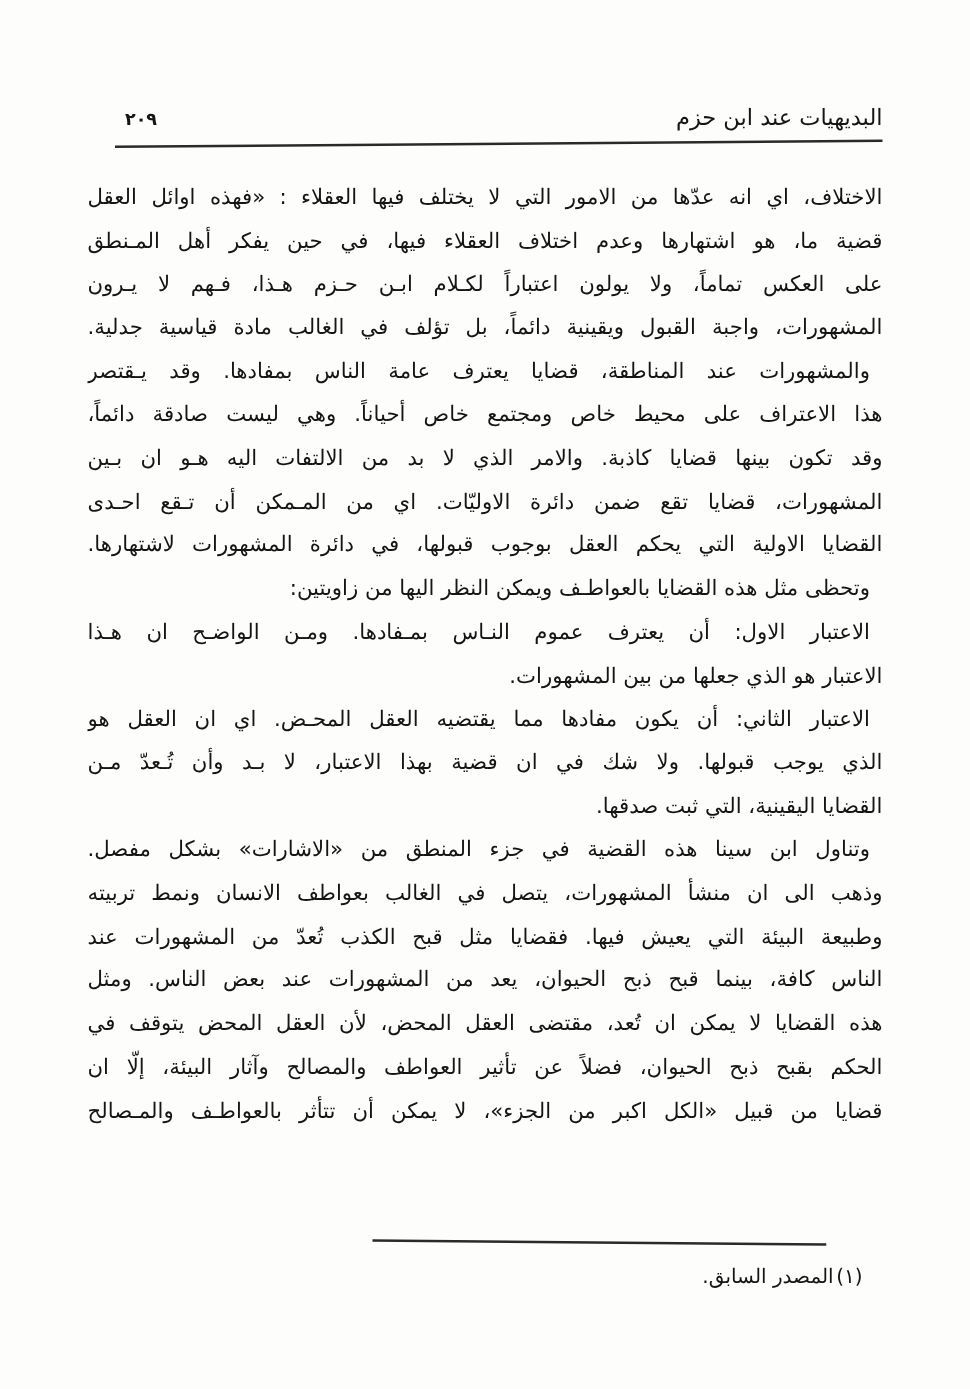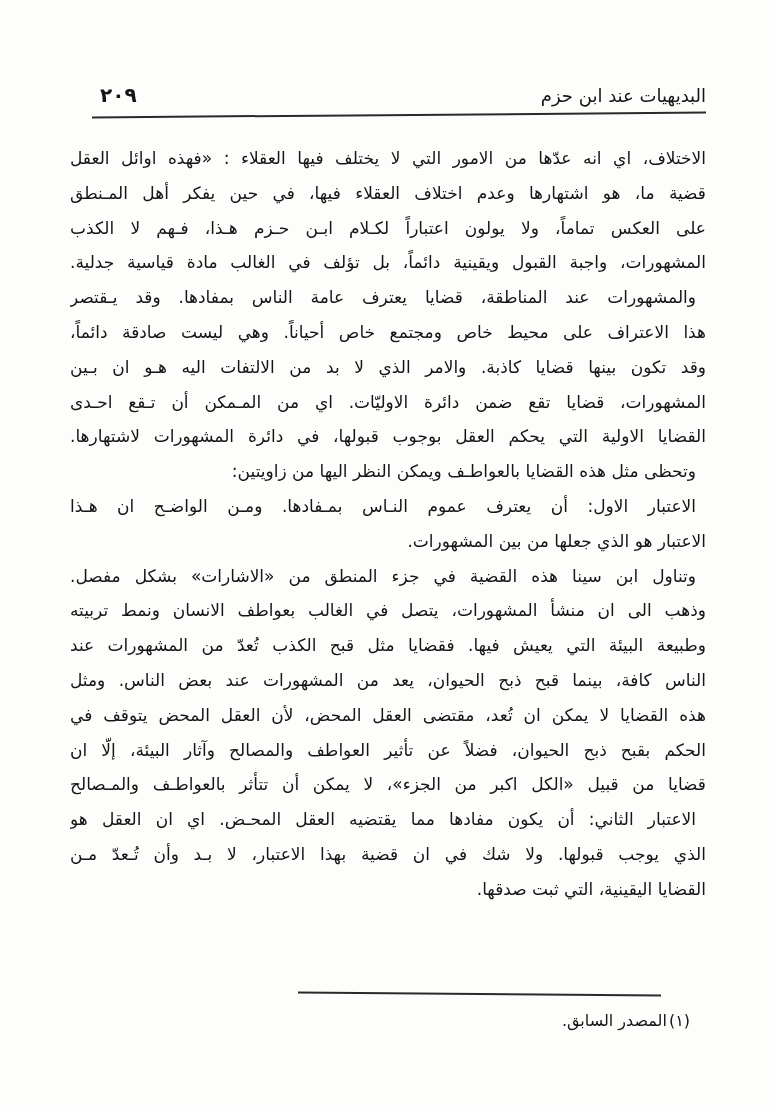--- a/index.html
+++ b/index.html
@@ -24,21 +24,21 @@
     padding: 82px 70px 0 100px;
     direction: rtl;
   }
   .header .title {
     font-size: 18px;
     font-weight: normal;
     line-height: 26px;
     letter-spacing: 0.2px;
   }
   .header .page-number {
-    font-size: 20px;
+    font-size: 14px;
     font-weight: bold;
     line-height: 26px;
     letter-spacing: 2px;
   }
   .header-rule {
     height: 2px;
     background: #2a2a2a;
     margin: 5px 70px 0 92px;
     transform: rotate(-0.45deg);
   }
@@ -94,50 +94,50 @@
     <span class="title">البديهيات عند ابن حزم</span>
     <span class="page-number">٢٠٩</span>
   </div>
 
   <div class="header-rule"></div>
 
   <div class="body-text">
       <div class="para">
         <div class="line just"><span>الاختلاف، اي انه عدّها من الامور التي لا يختلف فيها العقلاء : «فهذه اوائل العقل</span></div>
         <div class="line just"><span>قضية ما، هو اشتهارها وعدم اختلاف العقلاء فيها، في حين يفكر أهل المـنطق</span></div>
-        <div class="line just"><span>على العكس تماماً، ولا يولون اعتباراً لكـلام ابـن حـزم هـذا، فـهم لا الكذب</span></div>
+        <div class="line just"><span>على العكس تماماً، ولا يولون اعتباراً لكـلام ابـن حـزم هـذا، فـهم لا يـرون</span></div>
         <div class="line just"><span>المشهورات، واجبة القبول ويقينية دائماً، بل تؤلف في الغالب مادة قياسية جدلية.</span></div>
       </div>
       <div class="para indent">
         <div class="line just"><span>والمشهورات عند المناطقة، قضايا يعترف عامة الناس بمفادها. وقد يـقتصر</span></div>
         <div class="line just"><span>هذا الاعتراف على محيط خاص ومجتمع خاص أحياناً. وهي ليست صادقة دائماً،</span></div>
         <div class="line just"><span>وقد تكون بينها قضايا كاذبة. والامر الذي لا بد من الالتفات اليه هـو ان بـين</span></div>
         <div class="line just"><span>المشهورات، قضايا تقع ضمن دائرة الاوليّات. اي من المـمكن أن تـقع احـدى</span></div>
         <div class="line just"><span>القضايا الاولية التي يحكم العقل بوجوب قبولها، في دائرة المشهورات لاشتهارها.</span></div>
       </div>
       <div class="para indent">
         <div class="line"><span>وتحظى مثل هذه القضايا بالعواطـف ويمكن النظر اليها من زاويتين:</span></div>
       </div>
       <div class="para indent">
         <div class="line just"><span>الاعتبار الاول: أن يعترف عموم النـاس بمـفادها. ومـن الواضـح ان هـذا</span></div>
         <div class="line"><span>الاعتبار هو الذي جعلها من بين المشهورات.</span></div>
       </div>
       <div class="para indent">
+        <div class="line just"><span>الاعتبار الثاني: أن يكون مفادها مما يقتضيه العقل المحـض. اي ان العقل هو</span></div>
+        <div class="line just"><span>الذي يوجب قبولها. ولا شك في ان قضية بهذا الاعتبار، لا بـد وأن تُـعدّ مـن</span></div>
+        <div class="line"><span>القضايا اليقينية، التي ثبت صدقها.</span></div>
+      </div>
+      <div class="para indent">
         <div class="line just"><span>وتناول ابن سينا هذه القضية في جزء المنطق من «الاشارات» بشكل مفصل.</span></div>
         <div class="line just"><span>وذهب الى ان منشأ المشهورات، يتصل في الغالب بعواطف الانسان ونمط تربيته</span></div>
         <div class="line just"><span>وطبيعة البيئة التي يعيش فيها. فقضايا مثل قبح الكذب تُعدّ من المشهورات عند</span></div>
         <div class="line just"><span>الناس كافة، بينما قبح ذبح الحيوان، يعد من المشهورات عند بعض الناس. ومثل</span></div>
         <div class="line just"><span>هذه القضايا لا يمكن ان تُعد، مقتضى العقل المحض، لأن العقل المحض يتوقف في</span></div>
         <div class="line just"><span>الحكم بقبح ذبح الحيوان، فضلاً عن تأثير العواطف والمصالح وآثار البيئة، إلّا ان</span></div>
         <div class="line just"><span>قضايا من قبيل «الكل اكبر من الجزء»، لا يمكن أن تتأثر بالعواطـف والمـصالح</span></div>
-      </div>
-      <div class="para indent">
-        <div class="line just"><span>الاعتبار الثاني: أن يكون مفادها مما يقتضيه العقل المحـض. اي ان العقل هو</span></div>
-        <div class="line just"><span>الذي يوجب قبولها. ولا شك في ان قضية بهذا الاعتبار، لا بـد وأن تُـعدّ مـن</span></div>
-        <div class="line"><span>القضايا اليقينية، التي ثبت صدقها.</span></div>
       </div>
     </div>
 
   <div class="footnote-rule"></div>
 
   <div class="footnote">
     <span class="fn-marker">(١)</span><span>المصدر السابق.</span>
   </div>
 
 </div>

